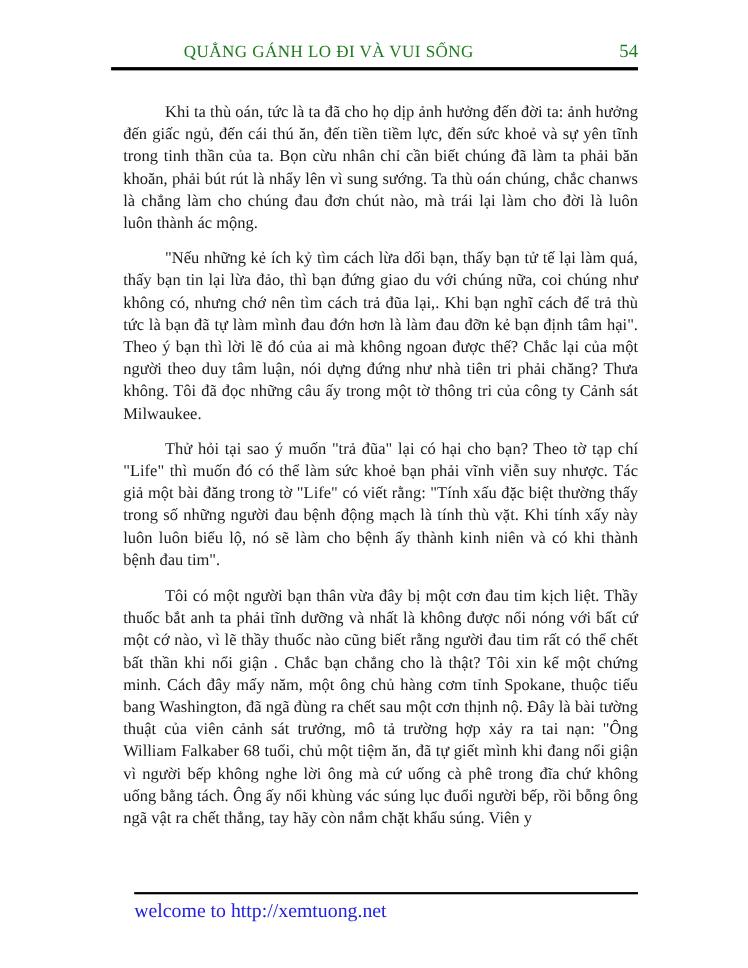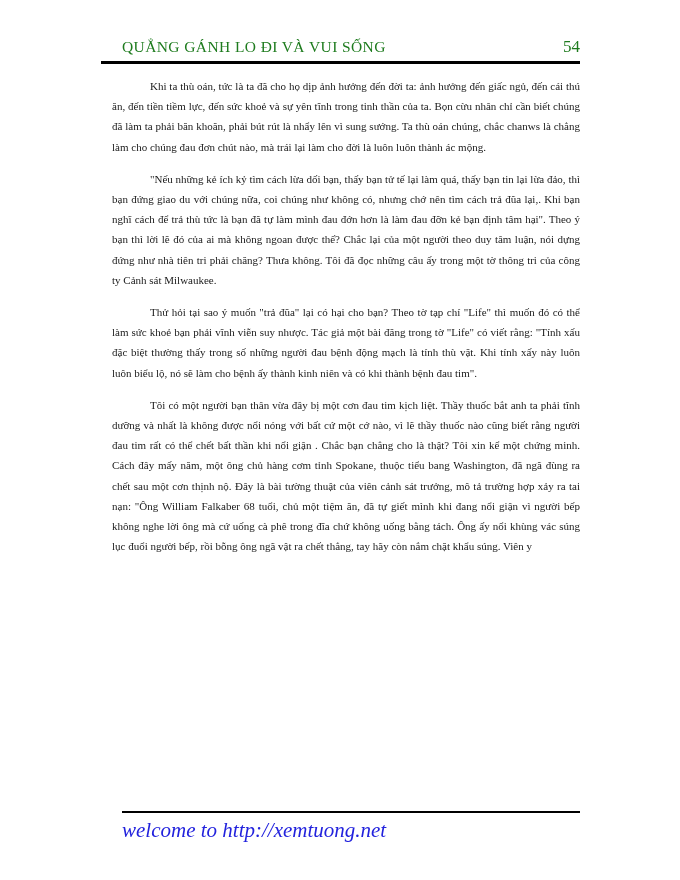--- a/index.html
+++ b/index.html
@@ -21,63 +21,63 @@
     top: 37px;
     width: 458px;
     display: flex;
     justify-content: space-between;
     align-items: baseline;
     color: var(--header-green, #1e7b1e);
   }
   .header .title {
     font-size: 15.5px;
     letter-spacing: 0.4px;
+    margin-left: 45px;
   }
   .header .pagenum {
     font-size: 17px;
   }
   .header-rule {
     position: absolute;
     left: 101px;
     top: 61px;
     width: 479px;
     height: 3px;
     background: var(--rule, #000000);
   }
   .body-text {
     position: absolute;
     left: 112px;
-    top: 76px;
+    top: 92px;
     width: 468px;
     color: var(--body-text, #1a1a1a);
-    font-size: 11px;
+    font-size: 15px;
     line-height: 20.2px;
     text-align: justify;
   }
   .body-text p {
     margin: 0 0 12px 0;
     text-indent: 38px;
   }
   .footer-rule {
     position: absolute;
     left: 122px;
     top: 811px;
     width: 458px;
     height: 2px;
     background: var(--rule, #000000);
   }
   .footer-link {
     position: absolute;
     left: 122px;
     top: 818px;
     color: var(--footer-blue, #2222dd);
-    font-size: 21px;
+    font-size: 18px;
     text-decoration: none;
     cursor: pointer;
-    font-style: italic;
   }
 </style>
 </head>
 <body>
 
 <div class="sheet">
 
   <div class="header">
     <span class="title">QUẲNG GÁNH LO ĐI VÀ VUI SỐNG</span>
     <span class="pagenum">54</span>

